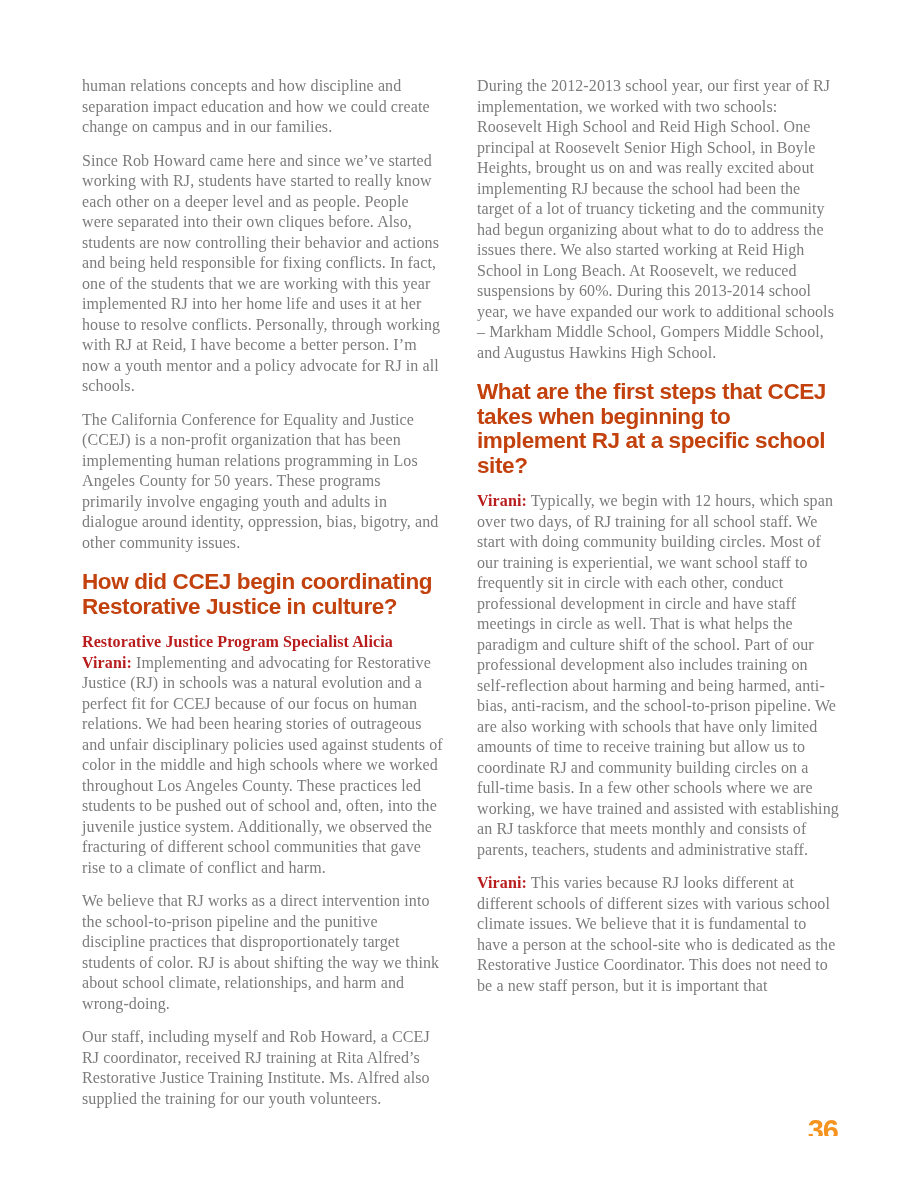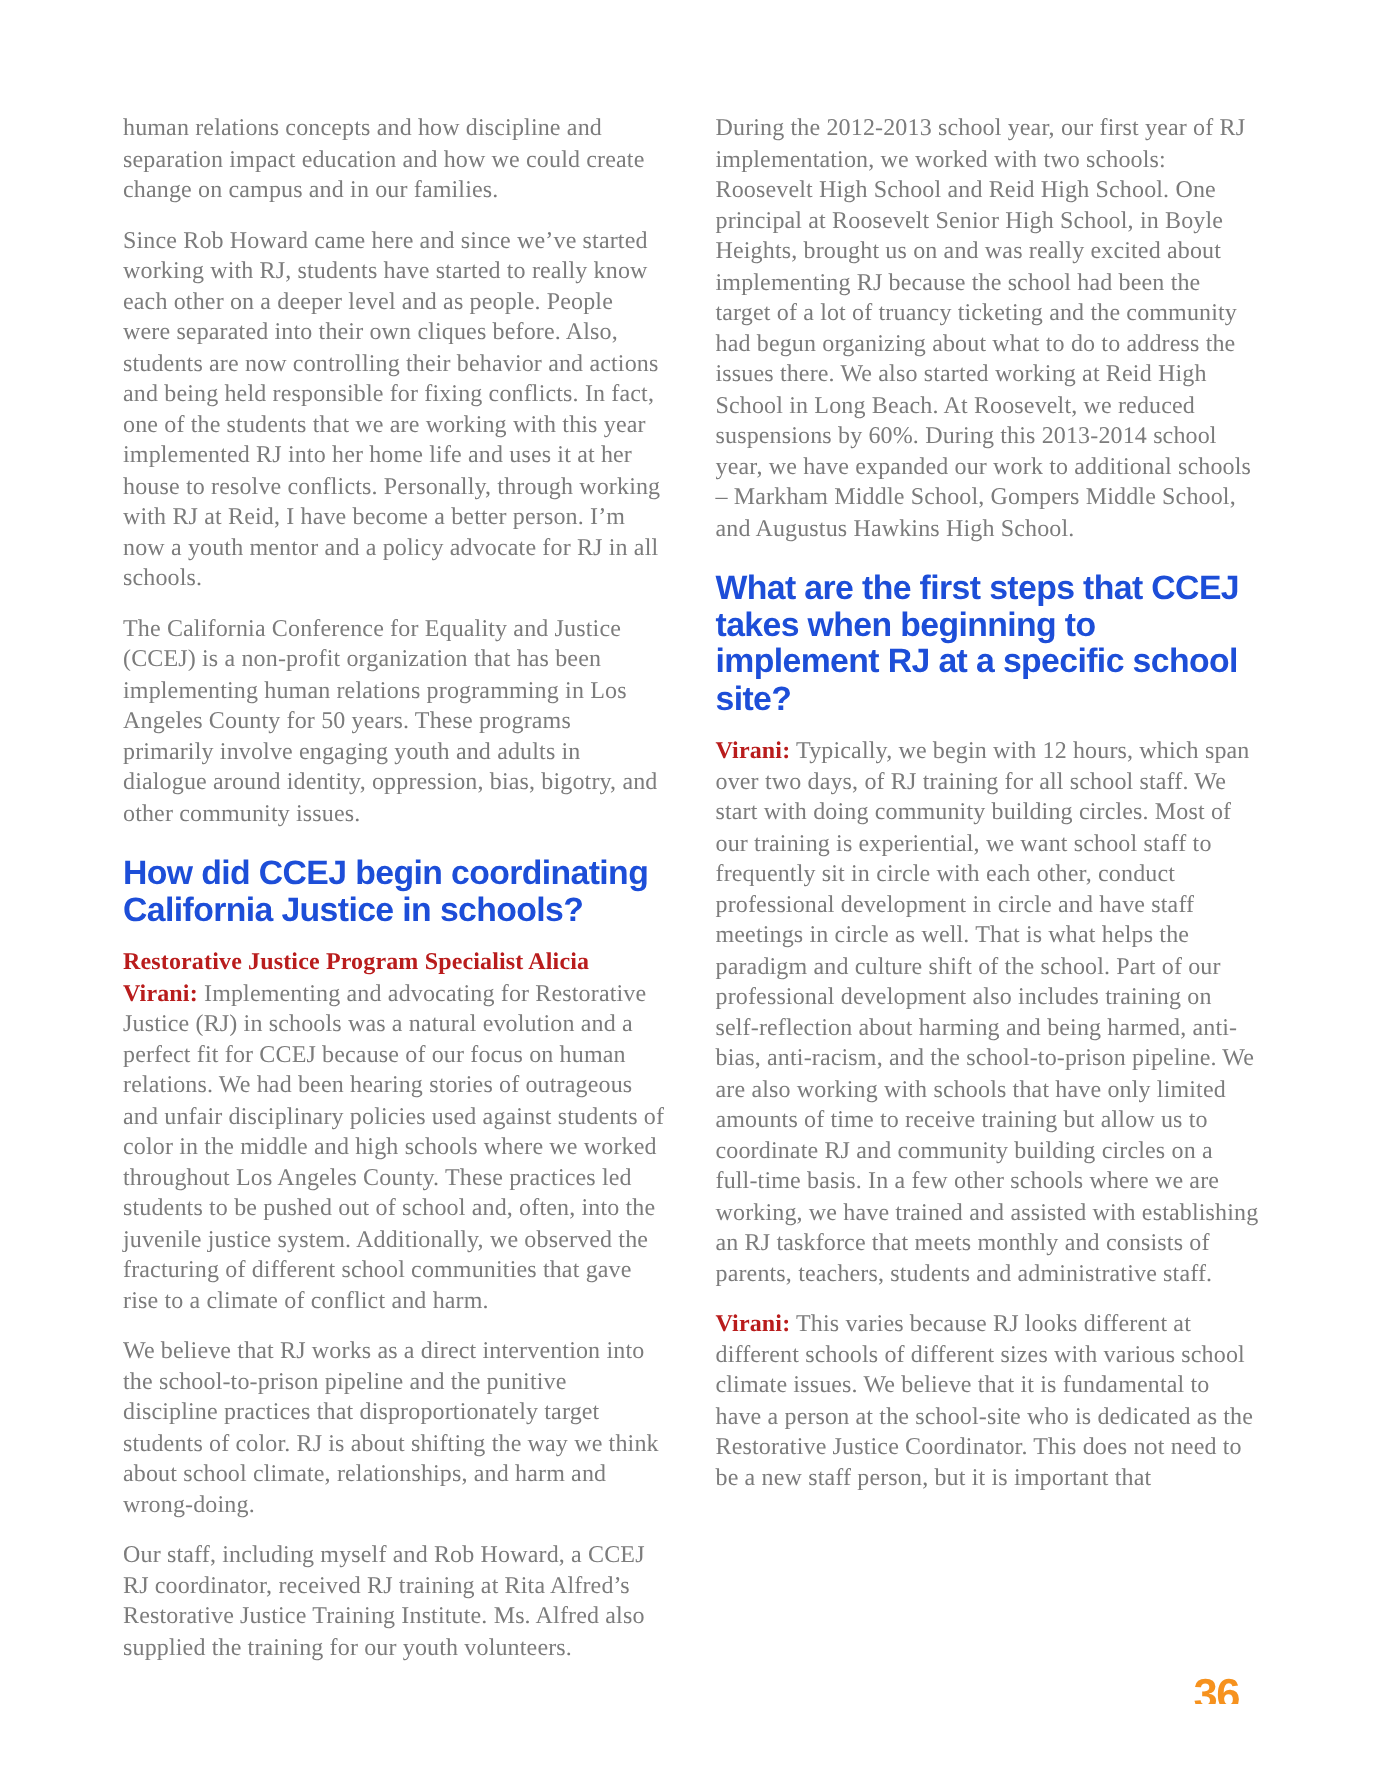--- a/index.html
+++ b/index.html
@@ -29,49 +29,49 @@
     color: #7c7c7c;
     text-align: left;
   }
   .column h2 {
     margin: 17px 0 13px 0;
     font-family: "Liberation Sans", sans-serif;
     font-weight: 700;
     font-size: 22.5px;
     line-height: 1.09;
     letter-spacing: -0.4px;
-    color: #1d4ed8;
+    color: #c2410c;
   }
   .column h2:first-child { margin-top: 0; }
   .speaker {
     font-family: "Liberation Serif", serif;
     font-weight: 700;
     color: #b91c1c;
   }
   .page-number {
     position: absolute;
     top: 1114px;
-    right: 92px;
+    right: 80px;
     font-family: "Liberation Sans", sans-serif;
     font-weight: 700;
     font-size: 29px;
     letter-spacing: -1px;
     color: #f6921e;
   }
 </style>
 </head>
 <body>
 
 <div class="page">
   <div class="columns">
     <div class="column" id="col-left">
         <p>human relations concepts and how discipline and separation impact education and how we could create change on campus and in our families.</p>
         <p>Since Rob Howard came here and since we’ve started working with RJ, students have started to really know each other on a deeper level and as people. People were separated into their own cliques before. Also, students are now controlling their behavior and actions and being held responsible for fixing conflicts.  In fact, one of the students that we are working with this year implemented RJ into her home life and uses it at her house to resolve conflicts. Personally, through working with RJ at Reid, I have become a better person.  I’m now a youth mentor and a policy advocate for RJ in all schools.</p>
         <p>The California Conference for Equality and Justice (CCEJ) is a non-profit organization that has been implementing human relations programming in Los Angeles County for 50 years.  These programs primarily involve engaging youth and adults in dialogue around identity, oppression, bias, bigotry, and other community issues.</p>
-        <h2>How did CCEJ begin coordinating California Justice in schools?</h2>
+        <h2>How did CCEJ begin coordinating Restorative Justice in culture?</h2>
         <p><strong class="speaker">Restorative Justice Program Specialist Alicia Virani:</strong> Implementing and advocating for Restorative Justice (RJ) in schools was a natural evolution and a perfect fit for CCEJ because of our focus on human relations.  We had been hearing stories of outrageous and unfair disciplinary policies used against students of color in the middle and high schools where we worked throughout Los Angeles County.  These practices led students to be pushed out of school and, often, into the juvenile justice system.  Additionally, we observed the fracturing of different school communities that gave rise to a climate of conflict and harm.</p>
         <p>We believe that RJ works as a direct intervention into the school-to-prison pipeline and the punitive discipline practices that disproportionately target students of color.  RJ is about shifting the way we think about school climate, relationships, and harm and wrong-doing.</p>
         <p>Our staff, including myself and Rob Howard, a CCEJ RJ coordinator, received RJ training at Rita Alfred’s Restorative Justice Training Institute.  Ms. Alfred also supplied the training for our youth volunteers.</p>
       </div>
     <div class="column" id="col-right">
         <p>During the 2012-2013 school year, our first year of RJ implementation, we worked with two schools: Roosevelt High School and Reid High School.  One principal at Roosevelt Senior High School, in Boyle Heights, brought us on and was really excited about implementing RJ because the school had been the target of a lot of truancy ticketing and the community had begun organizing about what to do to address the issues there.  We also started working at Reid High School in Long Beach.  At Roosevelt, we reduced suspensions by 60%. During this 2013-2014 school year, we have expanded our work to additional schools – Markham Middle School, Gompers Middle School, and Augustus Hawkins High School.</p>
         <h2>What are the first steps that CCEJ takes when beginning to implement RJ at a specific school site?</h2>
         <p><strong class="speaker">Virani:</strong> Typically, we begin with 12 hours, which span over two days, of RJ training for all school staff.  We start with doing community building circles.  Most of our training is experiential, we want school staff to frequently sit in circle with each other, conduct professional development in circle and have staff meetings in circle as well.  That is what helps the paradigm and culture shift of the school.  Part of our professional development also includes training on self-reflection about harming and being harmed, anti-bias, anti-racism, and the school-to-prison pipeline.  We are also working with schools that have only limited amounts of time to receive training but allow us to coordinate RJ and community building circles on a full-time basis.  In a few other schools where we are working, we have trained and assisted with establishing an RJ taskforce that meets monthly and consists of parents, teachers, students and administrative staff.</p>
         <p><strong class="speaker">Virani:</strong> This varies because RJ looks different at different schools of different sizes with various school climate issues.  We believe that it is fundamental to have a person at the school-site who is dedicated as the Restorative Justice Coordinator.  This does not need to be a new staff person, but it is important that</p>
       </div>

